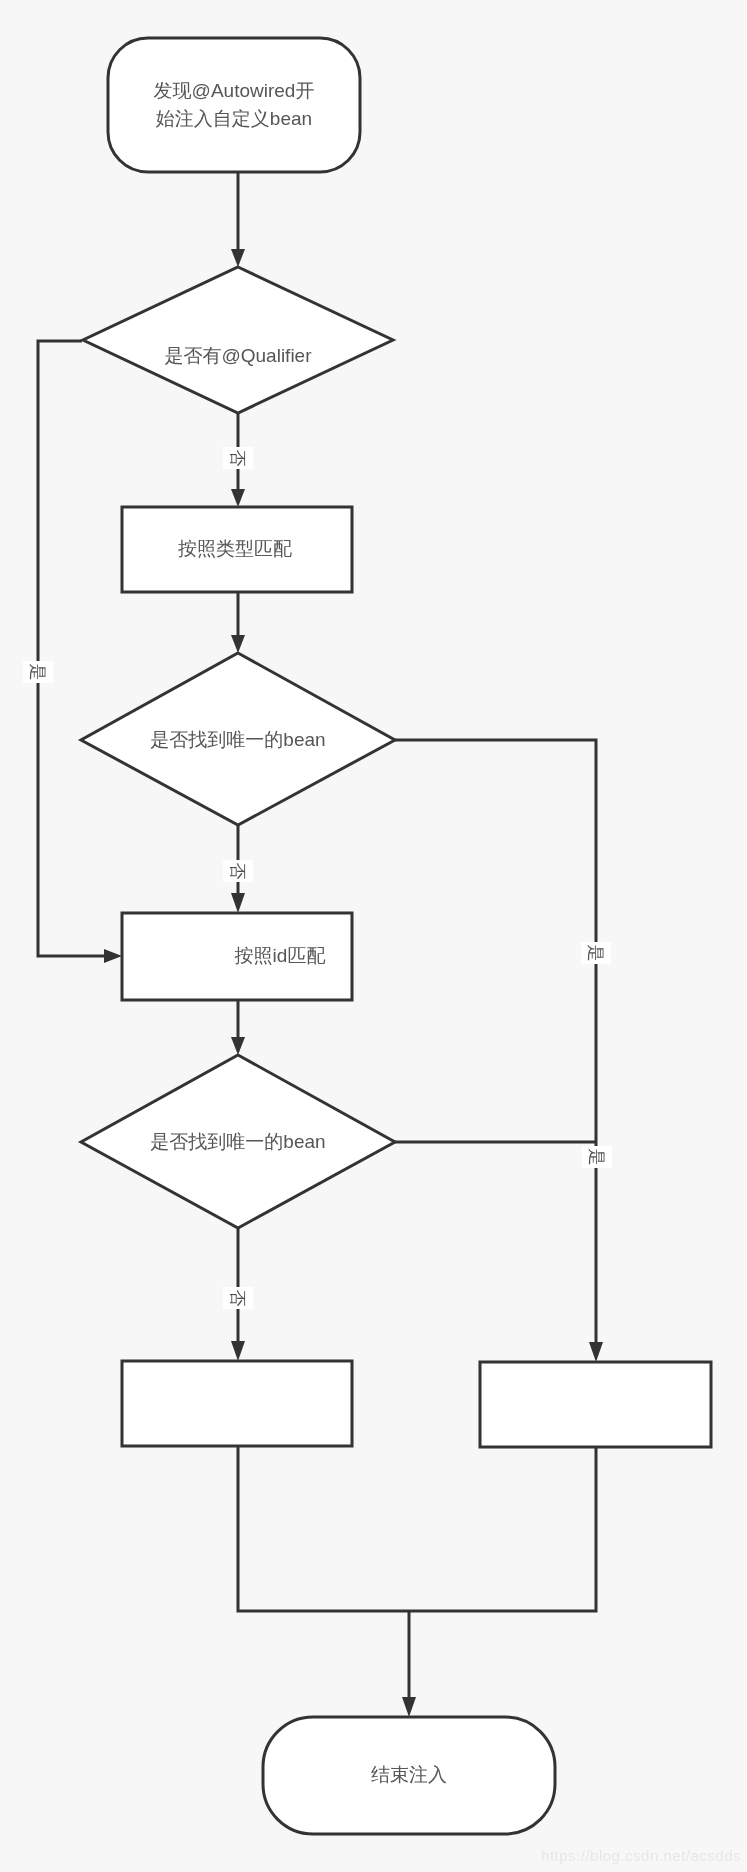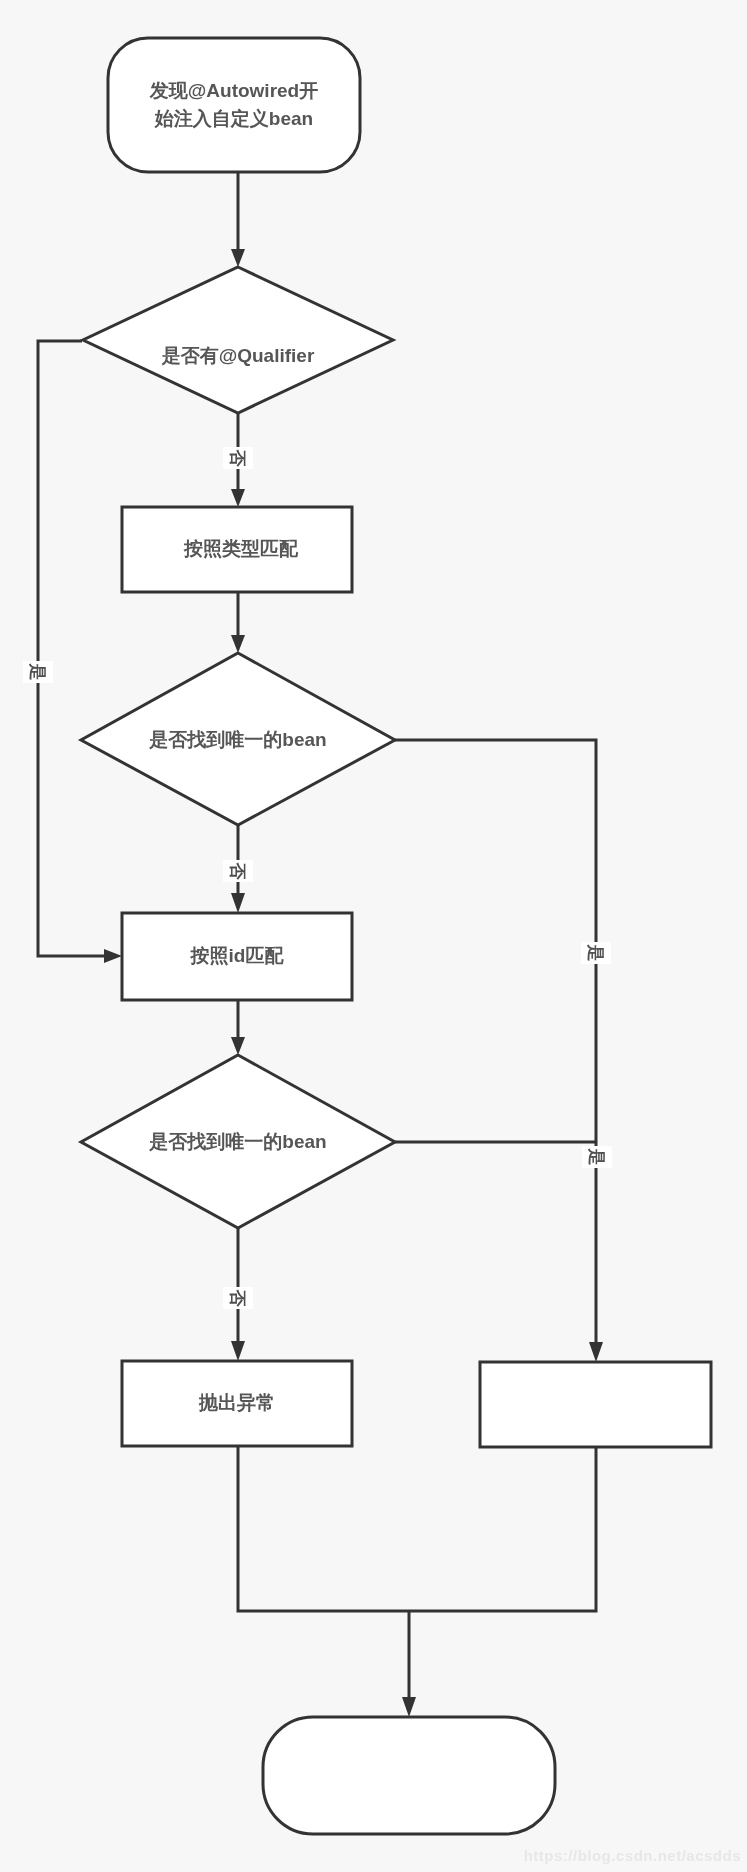--- a/index.html
+++ b/index.html
@@ -2,21 +2,21 @@
 <html><head>
 <meta charset="utf-8">
 <style>
   html, body { margin: 0; padding: 0; }
   body {
     width: 747px; height: 1872px;
     background: #f7f7f7;
     font-family: "Liberation Sans", "DejaVu Sans", sans-serif;
     overflow: hidden;
   }
-  .canvas { position: relative; width: 747px; height: 1872px; font-weight: bold; }
+  .canvas { position: relative; width: 747px; height: 1872px; }
   .canvas svg { position: absolute; left: 0; top: 0; }
 
   .node-label {
     position: absolute;
     display: flex; align-items: center; justify-content: center;
     text-align: center;
     color: #565656;
     font-size: 19px;
     line-height: 1.5;
     pointer-events: none;
@@ -93,31 +93,31 @@
       <rect x="480" y="1362" width="231" height="85"></rect>
       <rect x="263" y="1717" width="292" height="117" rx="50" ry="50"></rect>
     </g>
   </svg>
 
   <div class="node-label pre-wrap" style="left:118px; top:50px; width:232px; height:110px;">发现@Autowired开
 始注入自定义bean</div>
 
   <div class="node-label" style="left:98px; top:334px; width:280px; height:44px;">是否有@Qualifier</div>
 
-  <div class="node-label" style="left:126px; top:507px; width:230px; height:85px;">按照类型匹配</div>
+  <div class="node-label" style="left:120px; top:507px; width:230px; height:85px;">按照类型匹配</div>
 
   <div class="node-label" style="left:68px; top:718px; width:340px; height:44px;">是否找到唯一的bean</div>
 
-  <div class="node-label" style="left:122px; top:913px; width:230px; height:87px;">按照id匹配</div>
+  <div class="node-label" style="left:122px; top:913px; width:230px; height:87px;padding-left:43px;">按照id匹配</div>
 
   <div class="node-label" style="left:68px; top:1120px; width:340px; height:44px;">是否找到唯一的bean</div>
 
-  <div class="node-label" style="left:122px; top:1361px; width:230px; height:85px;">抛出异常</div>
 
 
+  <div class="node-label" style="left:263px; top:1717px; width:292px; height:117px;">结束注入</div>
 
   <div class="edge-label" style="left:227px; top:443px;">否</div>
 
   <div class="edge-label" style="left:27px; top:657px;">是</div>
 
   <div class="edge-label" style="left:227px; top:856px;">否</div>
 
   <div class="edge-label" style="left:585px; top:938px;">是</div>
 
   <div class="edge-label" style="left:586px; top:1142px;">是</div>

